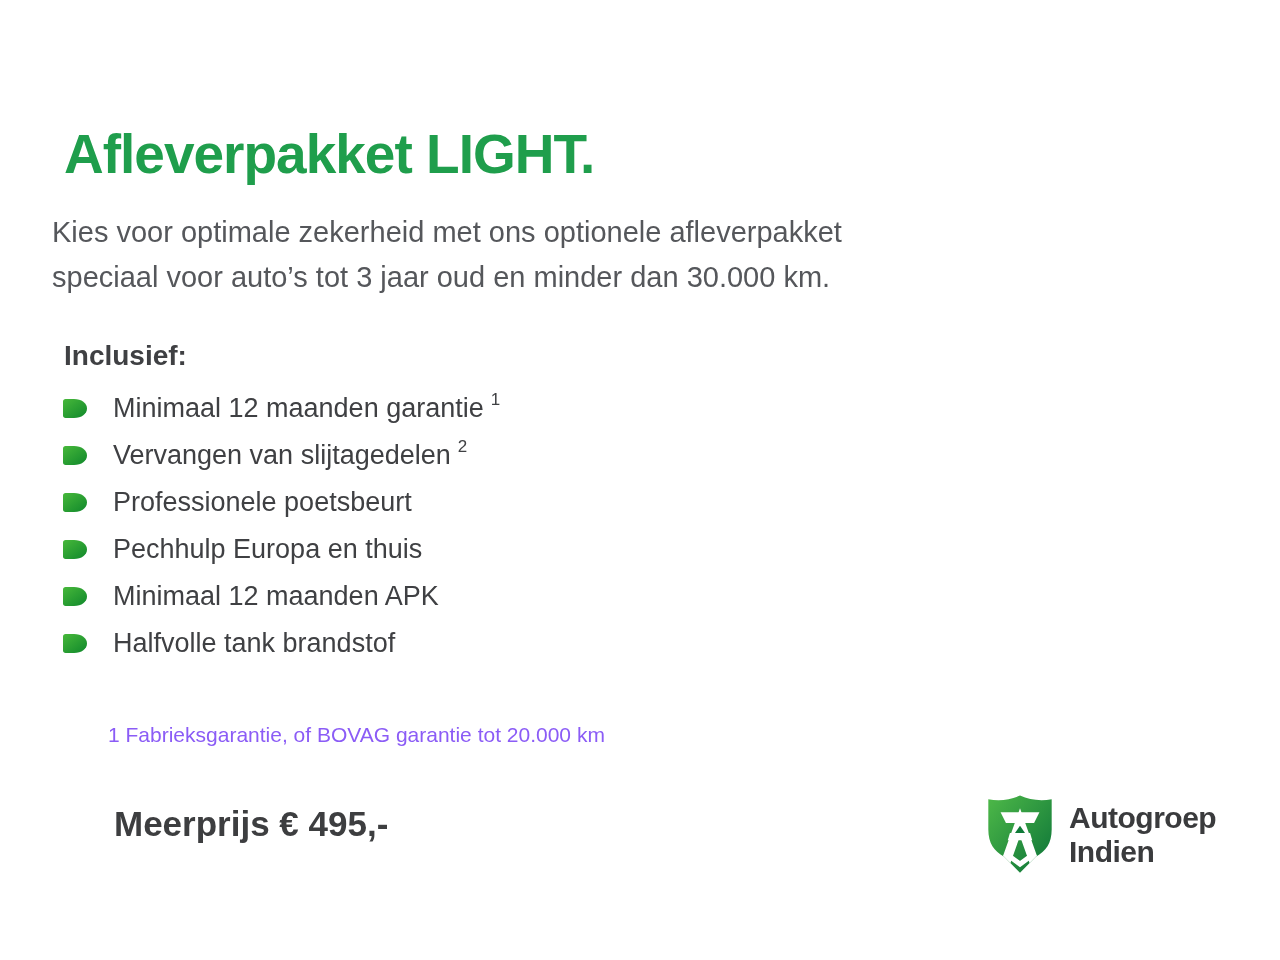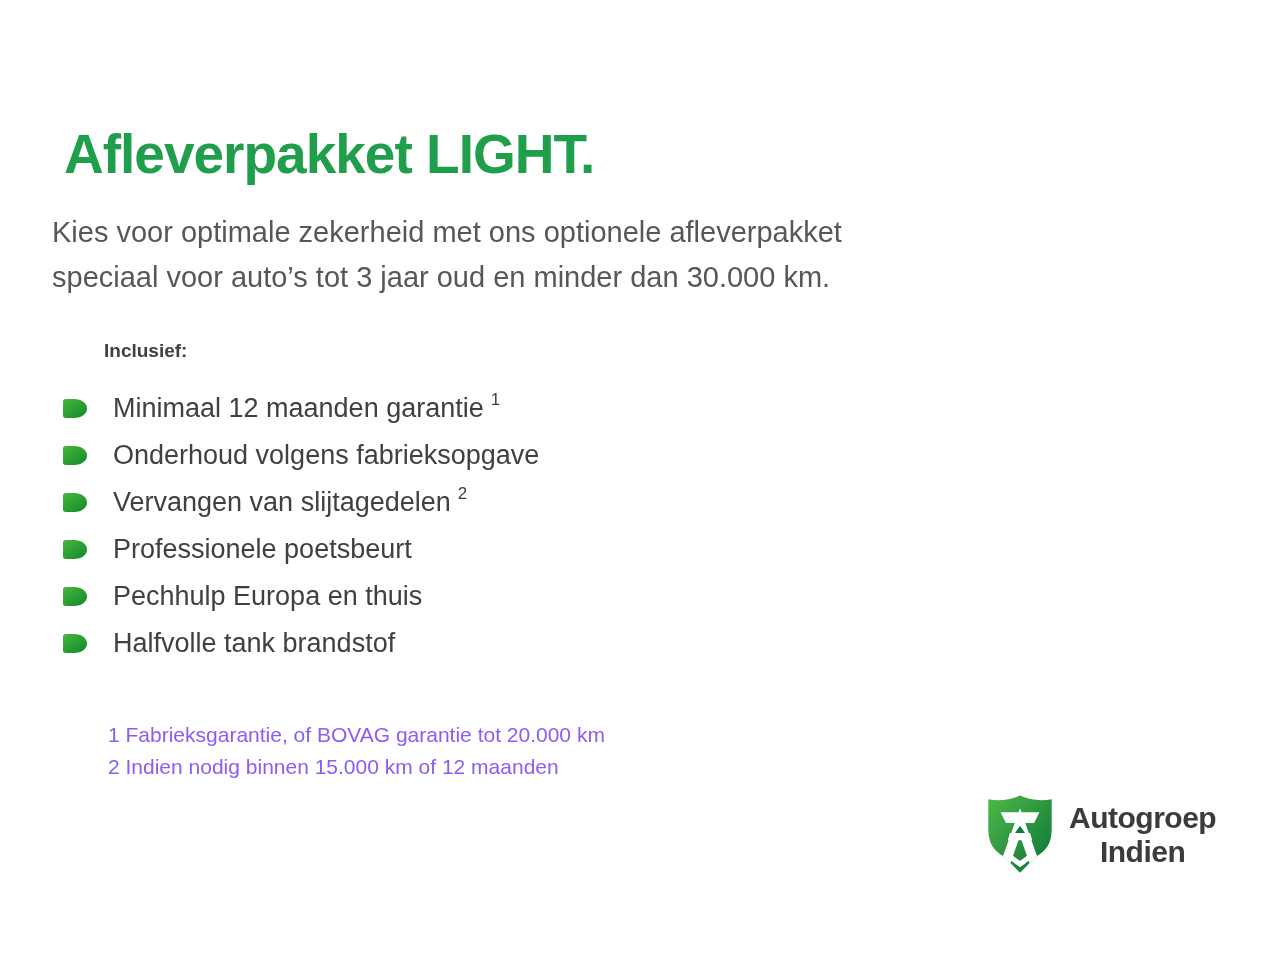--- a/index.html
+++ b/index.html
@@ -31,24 +31,23 @@
     left: 52px;
     top: 210px;
     font-size: 29px;
     line-height: 45px;
     color: #55575b;
   }
   .inclusief-heading {
     position: absolute;
     left: 64px;
     top: 340px;
-    font-size: 19px;
+    font-size: 28px;
     font-weight: 700;
     color: #3f4043;
-    margin-left: 40px;
   }
   .inclusief-list {
     position: absolute;
     left: 62px;
     top: 385px;
     list-style: none;
     text-align: center;
   }
   .inc-item {
     display: flex;
@@ -99,21 +98,20 @@
     height: 91px;
     flex: 0 0 auto;
   }
   .logo-text {
     margin-left: 13px;
     font-size: 30px;
     line-height: 34px;
     font-weight: 700;
     color: #3a3b3d;
     letter-spacing: -0.5px;
-    text-align: center;
   }
   .hidden-defs { position: absolute; width: 0; height: 0; overflow: hidden; }
 </style>
 </head>
 <body>
 
 <svg class="hidden-defs" aria-hidden="true">
   <defs>
     <linearGradient id="bulletGrad" x1="0" y1="0" x2="0.9" y2="1">
       <stop offset="0" stop-color="#47b83a"></stop>
@@ -144,29 +142,20 @@
     <li class="inc-item">
       <span class="bullet">
         <svg viewBox="0 0 26 21" width="26" height="21">
           <path d="M3.5 1 L12 1 C19.5 1 25 5.2 25 10.5 C25 15.8 19.5 20 12 20 L3.5 20 C2 20 1 19 1 17.5 L1 3.5 C1 2 2 1 3.5 1 Z" fill="url(#bulletGrad)"></path>
         </svg>
       </span>
       <span class="li-text">Minimaal 12 maanden garantie</span>
       <sup class="li-sup">1</sup>
     </li>
 
-    <li class="inc-item">
-      <span class="bullet">
-        <svg viewBox="0 0 26 21" width="26" height="21">
-          <path d="M3.5 1 L12 1 C19.5 1 25 5.2 25 10.5 C25 15.8 19.5 20 12 20 L3.5 20 C2 20 1 19 1 17.5 L1 3.5 C1 2 2 1 3.5 1 Z" fill="url(#bulletGrad)"></path>
-        </svg>
-      </span>
-      <span class="li-text">Onderhoud volgens fabrieksopgave</span>
-
-    </li>
 
     <li class="inc-item">
       <span class="bullet">
         <svg viewBox="0 0 26 21" width="26" height="21">
           <path d="M3.5 1 L12 1 C19.5 1 25 5.2 25 10.5 C25 15.8 19.5 20 12 20 L3.5 20 C2 20 1 19 1 17.5 L1 3.5 C1 2 2 1 3.5 1 Z" fill="url(#bulletGrad)"></path>
         </svg>
       </span>
       <span class="li-text">Vervangen van slijtagedelen</span>
       <sup class="li-sup">2</sup>
     </li>
@@ -184,37 +173,46 @@
     <li class="inc-item">
       <span class="bullet">
         <svg viewBox="0 0 26 21" width="26" height="21">
           <path d="M3.5 1 L12 1 C19.5 1 25 5.2 25 10.5 C25 15.8 19.5 20 12 20 L3.5 20 C2 20 1 19 1 17.5 L1 3.5 C1 2 2 1 3.5 1 Z" fill="url(#bulletGrad)"></path>
         </svg>
       </span>
       <span class="li-text">Pechhulp Europa en thuis</span>
 
     </li>
 
+    <li class="inc-item">
+      <span class="bullet">
+        <svg viewBox="0 0 26 21" width="26" height="21">
+          <path d="M3.5 1 L12 1 C19.5 1 25 5.2 25 10.5 C25 15.8 19.5 20 12 20 L3.5 20 C2 20 1 19 1 17.5 L1 3.5 C1 2 2 1 3.5 1 Z" fill="url(#bulletGrad)"></path>
+        </svg>
+      </span>
+      <span class="li-text">Minimaal 12 maanden APK</span>
+
+    </li>
 
     <li class="inc-item">
       <span class="bullet">
         <svg viewBox="0 0 26 21" width="26" height="21">
           <path d="M3.5 1 L12 1 C19.5 1 25 5.2 25 10.5 C25 15.8 19.5 20 12 20 L3.5 20 C2 20 1 19 1 17.5 L1 3.5 C1 2 2 1 3.5 1 Z" fill="url(#bulletGrad)"></path>
         </svg>
       </span>
       <span class="li-text">Halfvolle tank brandstof</span>
 
     </li>
   </ul>
 
   <div class="footnotes">
     <div>1 Fabrieksgarantie, of BOVAG garantie tot 20.000 km</div>
-    <div>2 Indien nodig binnen 15.000 km of 12 maanden</div>
   </div>
 
+  <div class="price">Meerprijs € 495,-</div>
 
   <div class="logo">
     <svg class="logo-shield" viewBox="0 0 100 114">
       <path d="M50 3 C63 9 79 11 94 8 L94 50 C94 69 86 80 72 88 L50 110 L28 88 C14 80 6 69 6 50 L6 8 C21 11 37 9 50 3 Z" fill="url(#shieldGrad)"></path>
       <g clip-path="url(#shieldClip)">
         <path d="M30 96 L50 40 L70 96" fill="none" stroke="#ffffff" stroke-width="13"></path>
         <polygon points="23,26 77,26 69.5,41 30.5,41" fill="#ffffff"></polygon>
         <polygon points="50,45 57,55 43,55" fill="#0f7a38"></polygon>
         <polygon points="36,55 64,55 67,65 33,65" fill="#ffffff"></polygon>
         <path d="M31 84 L50 98 L69 84" fill="none" stroke="#ffffff" stroke-width="7"></path>

